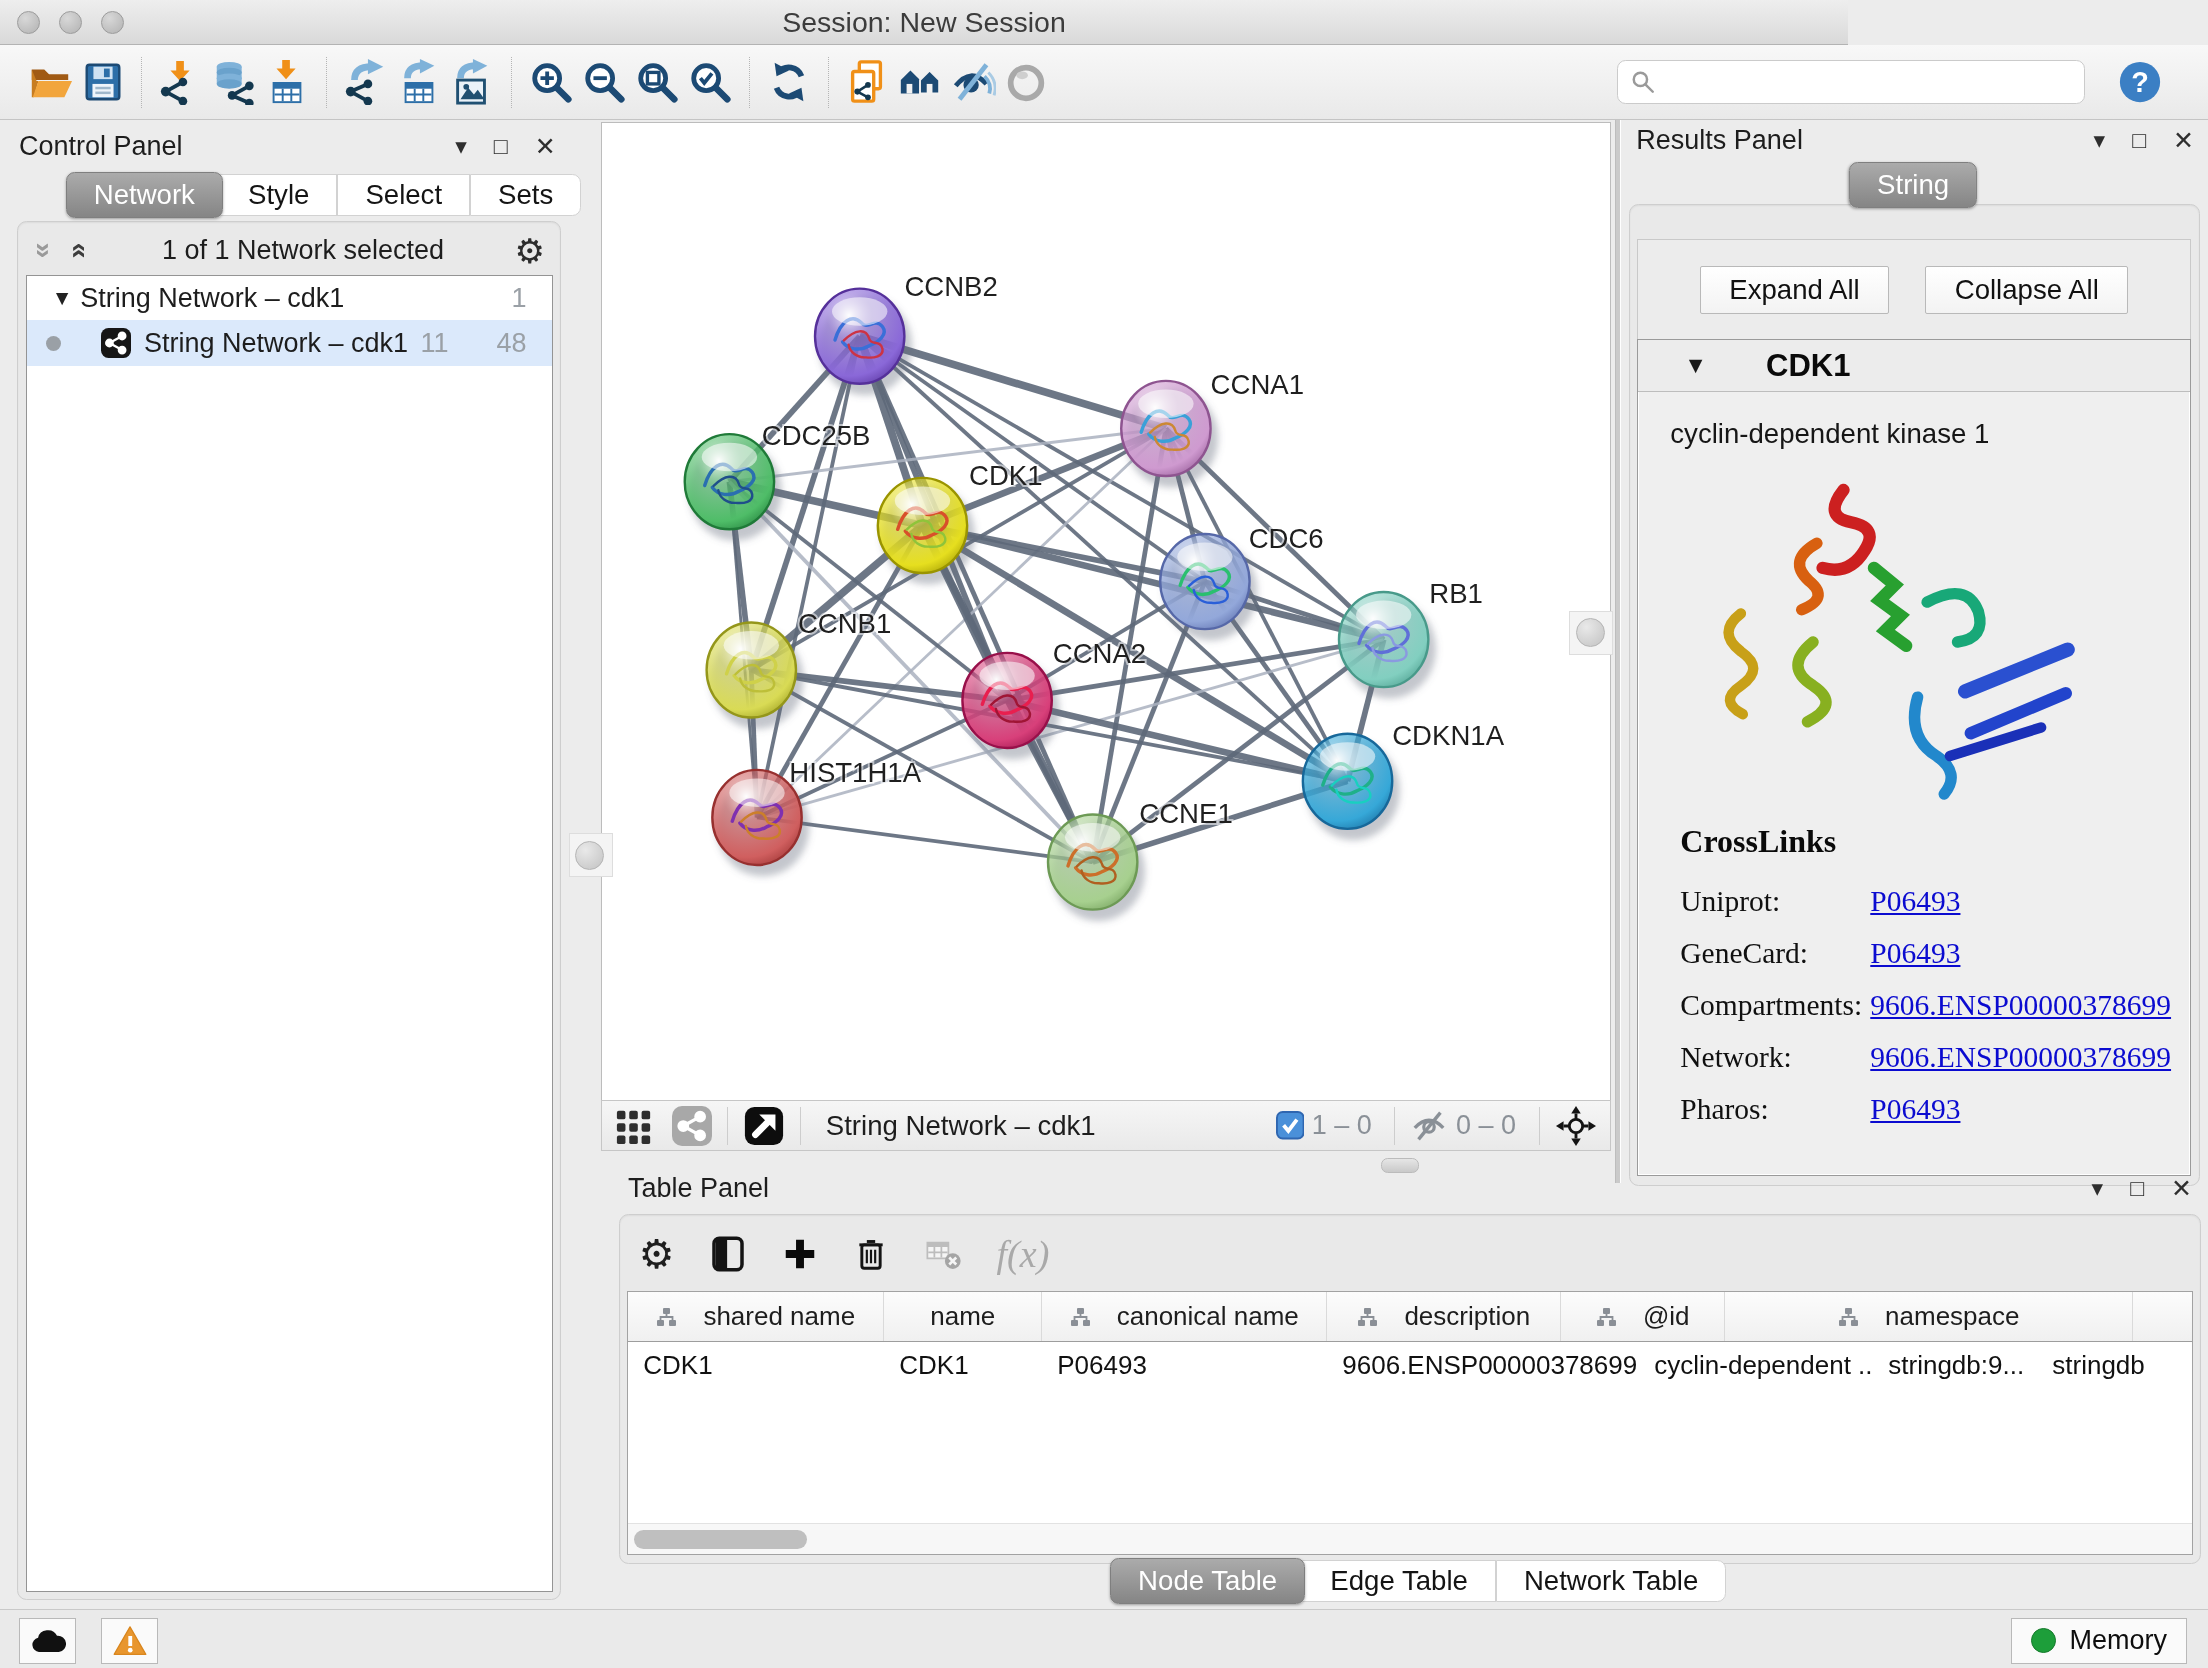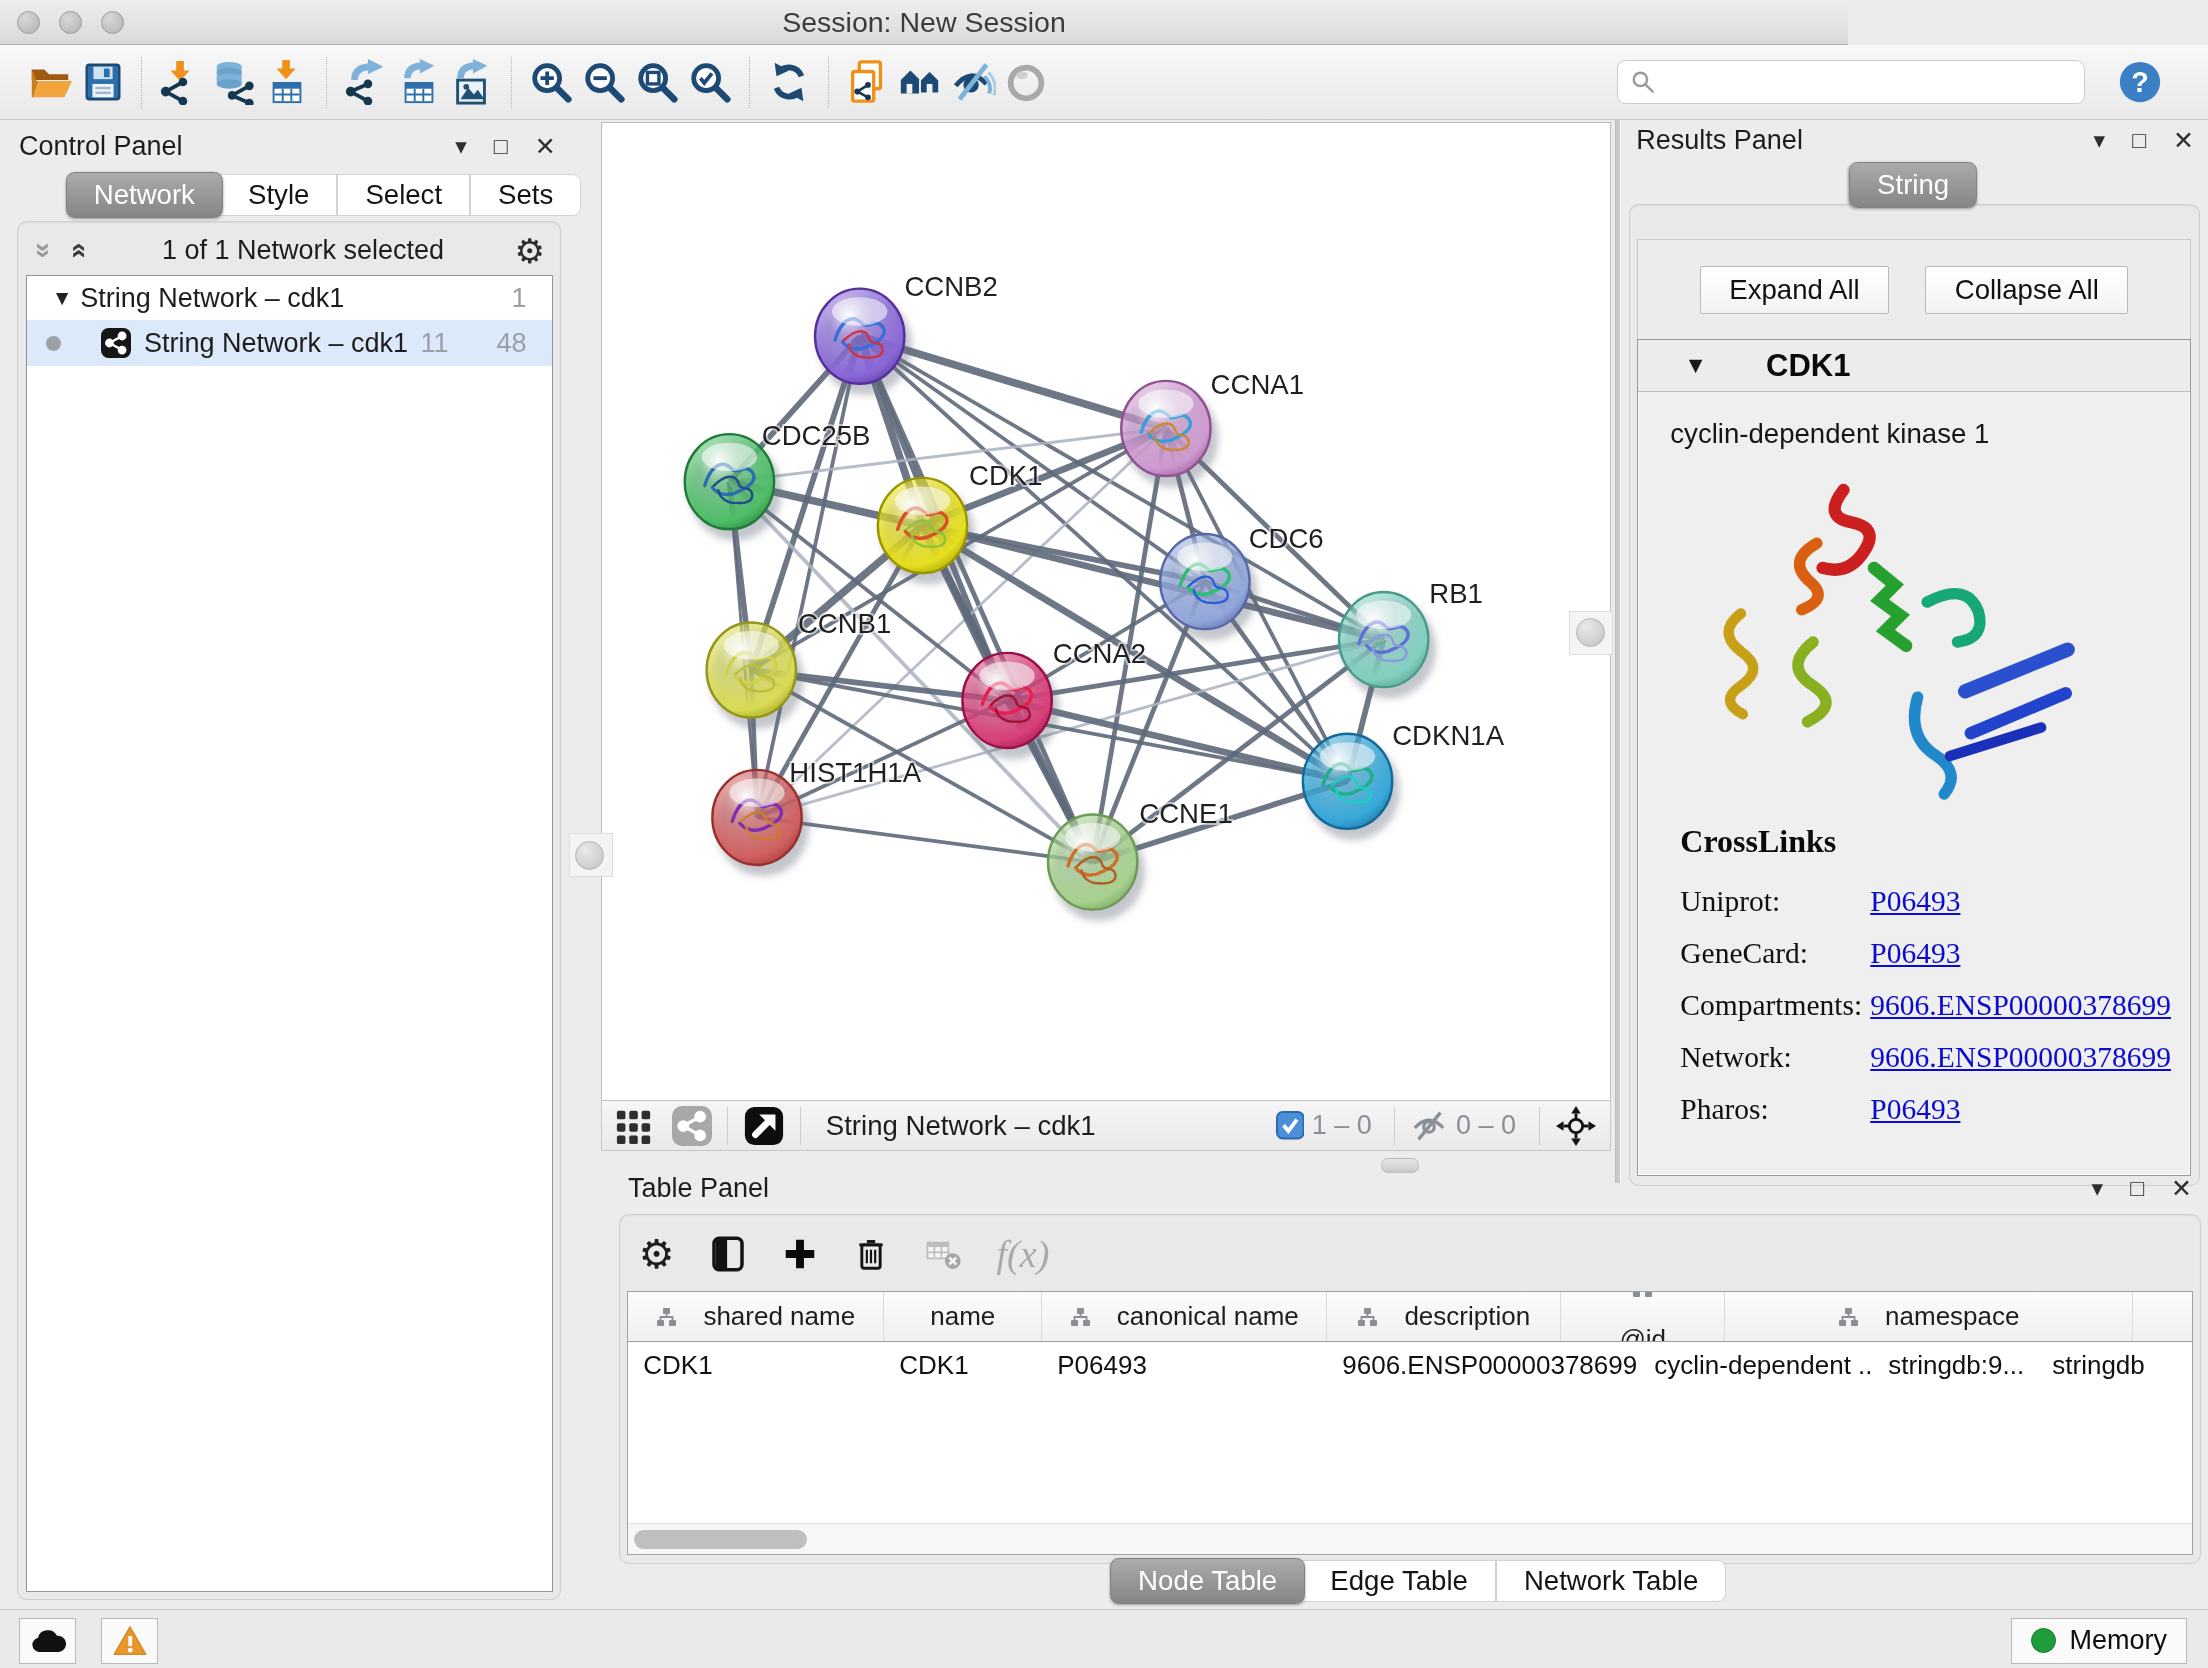--- a/index.html
+++ b/index.html
@@ -805,21 +805,21 @@
                   <g fill="#8a8f96">
                     <rect x="7" y="1" width="7" height="6" rx="1"></rect>
                     <rect x="1" y="13" width="7" height="6" rx="1"></rect>
                     <rect x="13" y="13" width="7" height="6" rx="1"></rect>
                   </g>
                   <path d="M10.5 7v3M4.5 13v-3h12v3" stroke="#8a8f96" fill="none" stroke-width="1.8"></path>
                 </svg>
               </span>
               <span>description</span>
             </div>
-            <div class="th" style="width: 164px; flex-direction: column;">
+            <div class="th" style="width: 164px;">
               <span style="display: flex;">
                 <svg width="21" height="20" viewBox="0 0 21 20">
                   <g fill="#8a8f96">
                     <rect x="7" y="1" width="7" height="6" rx="1"></rect>
                     <rect x="1" y="13" width="7" height="6" rx="1"></rect>
                     <rect x="13" y="13" width="7" height="6" rx="1"></rect>
                   </g>
                   <path d="M10.5 7v3M4.5 13v-3h12v3" stroke="#8a8f96" fill="none" stroke-width="1.8"></path>
                 </svg>
               </span>

